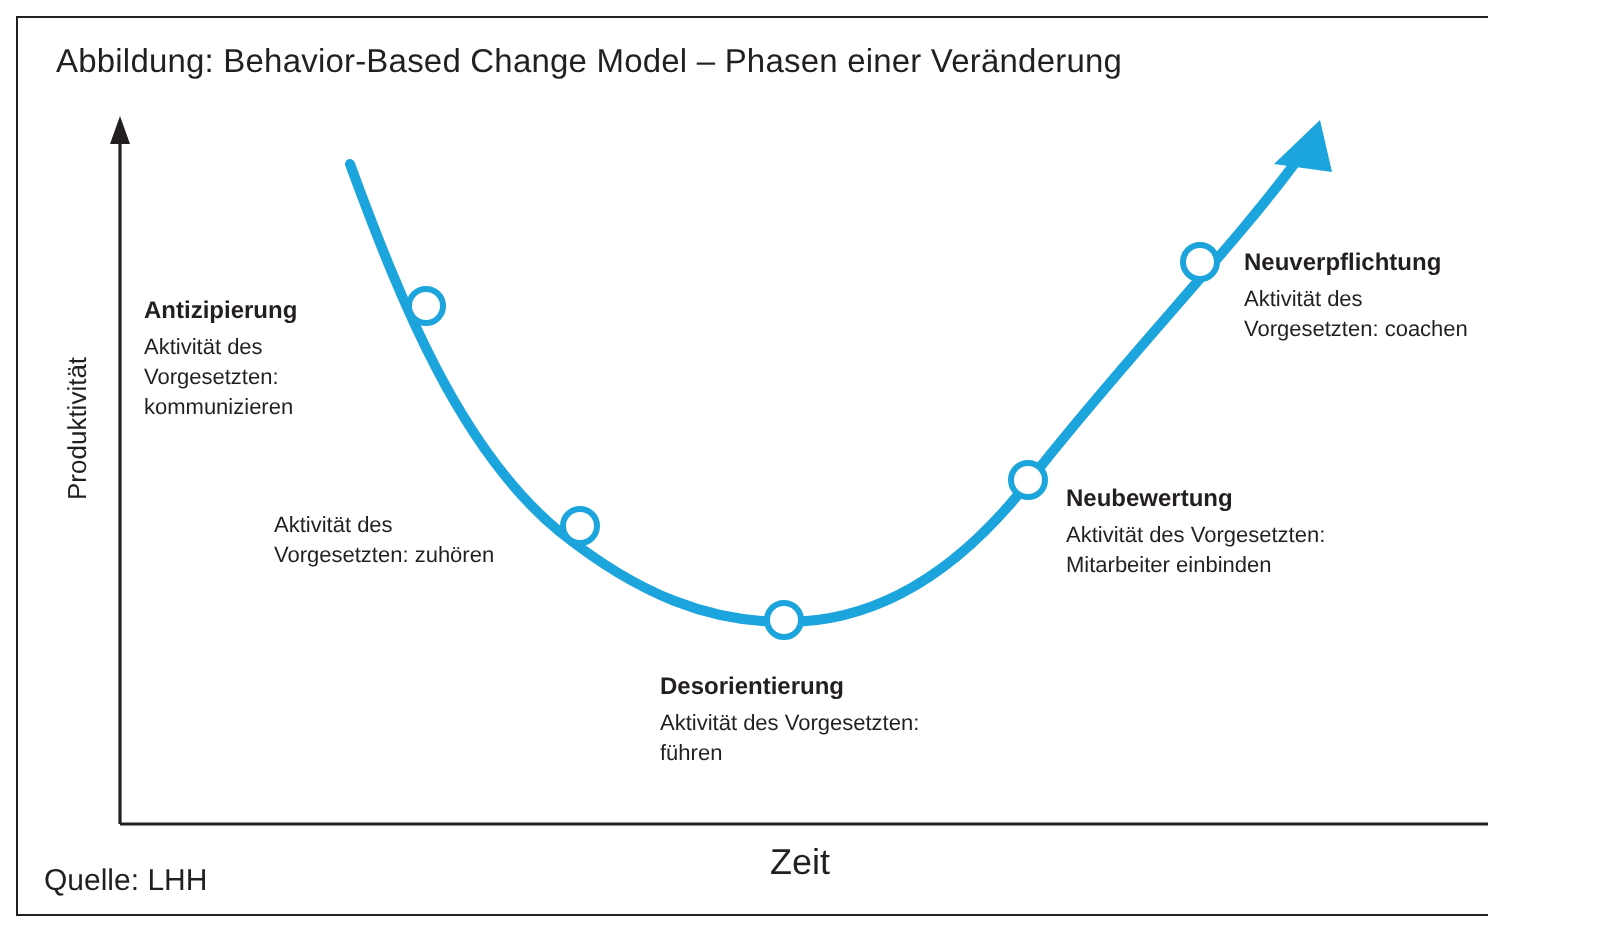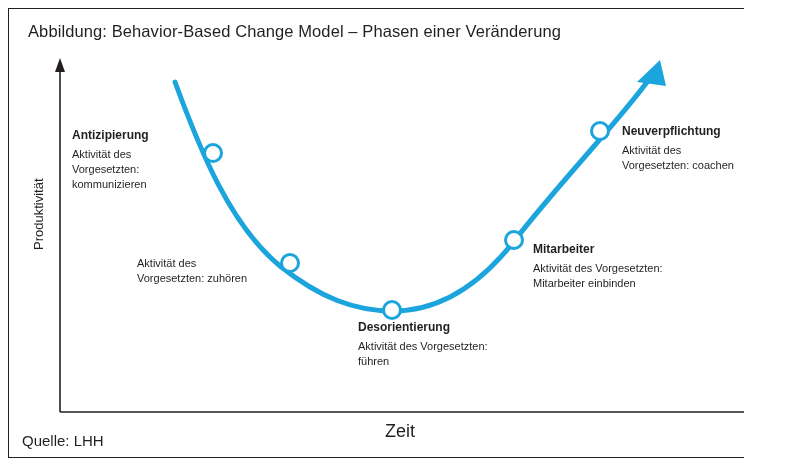--- a/index.html
+++ b/index.html
@@ -87,23 +87,23 @@
     margin: 0 0 5px 0;
     white-space: nowrap;
   }
   .ann .ann-body {
     font-size: 11px;
     line-height: 1.35;
     margin: 0;
     white-space: pre-line;
   }
   
-  #ann-0 { left: 72px;  top: 128px; }
+  #ann-0 { left: 72px;  top: 148px; }
   #ann-1 { left: 137px; top: 256px; }
-  #ann-2 { left: 330px; top: 320px; margin-left: 28px; }
+  #ann-2 { left: 330px; top: 336px; }
   #ann-3 { left: 533px; top: 242px; }
   #ann-4 { left: 622px; top: 124px; }
 </style>
 </head>
 <body>
 
 <div id="frame">
 
   <div class="border-box"></div>
 
@@ -146,21 +146,21 @@
 Vorgesetzten: zuhören</p>
   </div>
 
   <div class="ann" id="ann-2">
     <p class="ann-title">Desorientierung</p>
     <p class="ann-body">Aktivität des Vorgesetzten:
 führen</p>
   </div>
 
   <div class="ann" id="ann-3">
-    <p class="ann-title">Mitarbeiter</p>
+    <p class="ann-title">Neubewertung</p>
     <p class="ann-body">Aktivität des Vorgesetzten:
 Mitarbeiter einbinden</p>
   </div>
 
   <div class="ann" id="ann-4">
     <p class="ann-title">Neuverpflichtung</p>
     <p class="ann-body">Aktivität des
 Vorgesetzten: coachen</p>
   </div>
 

